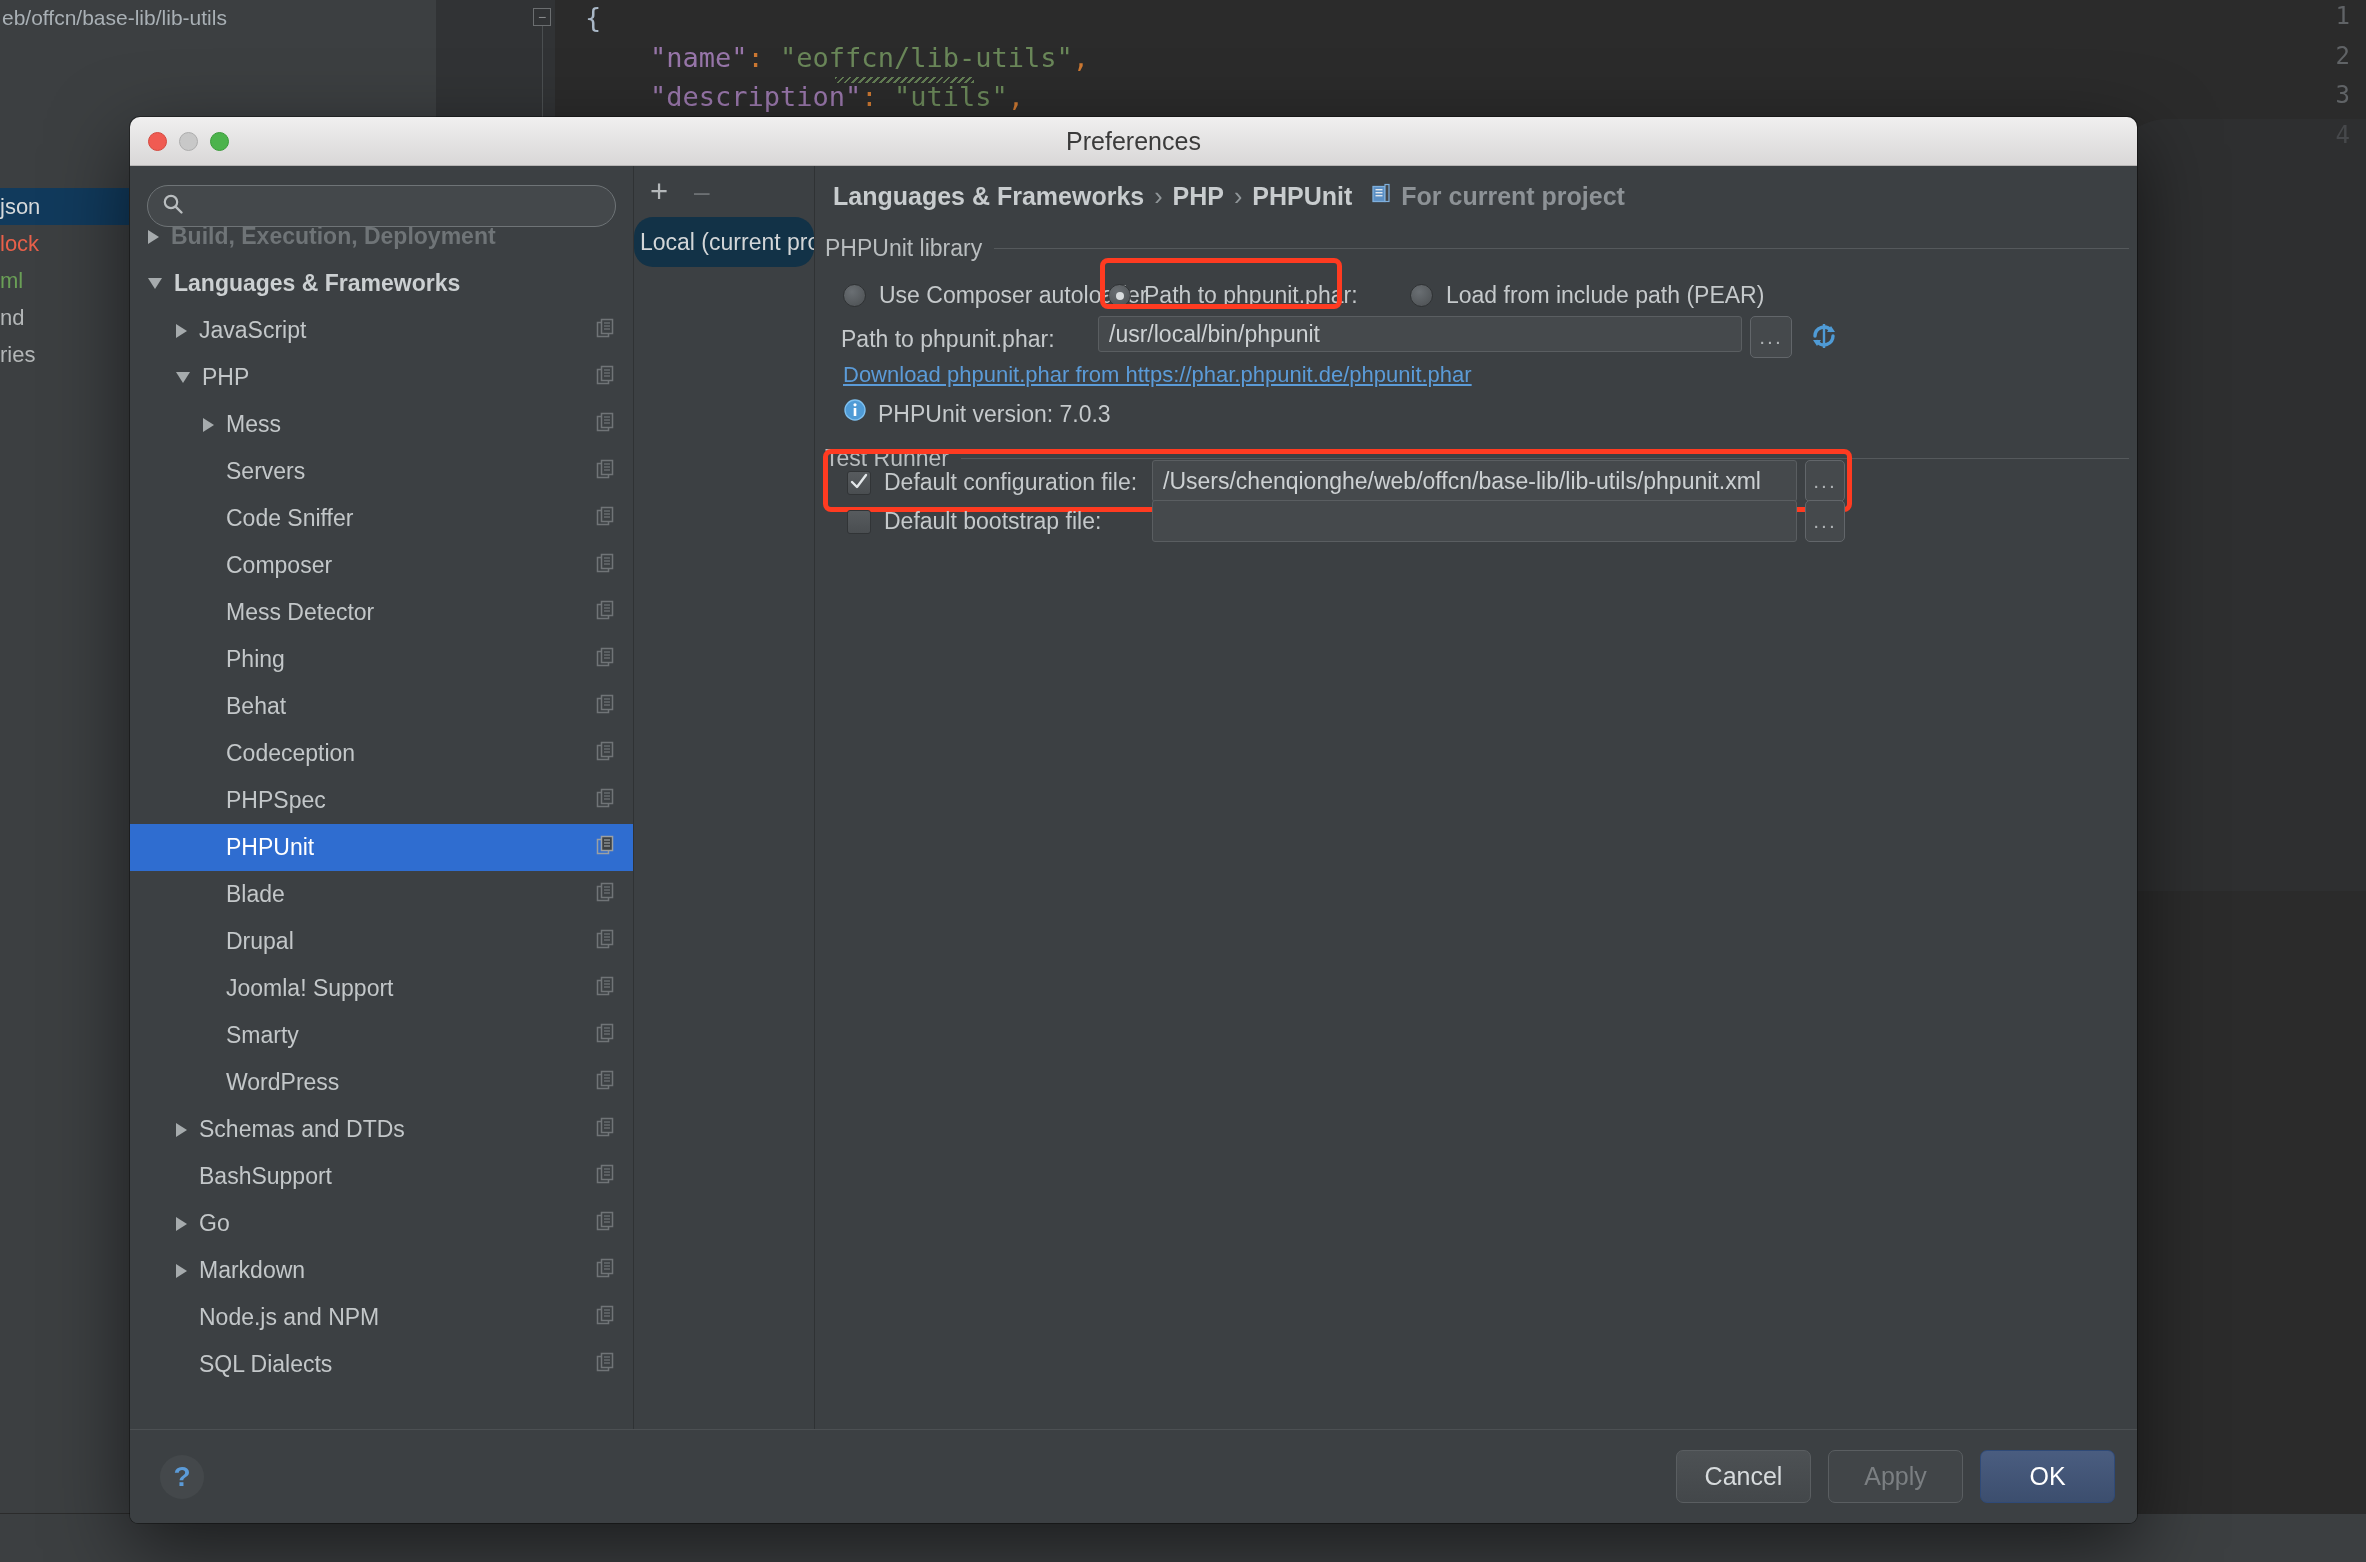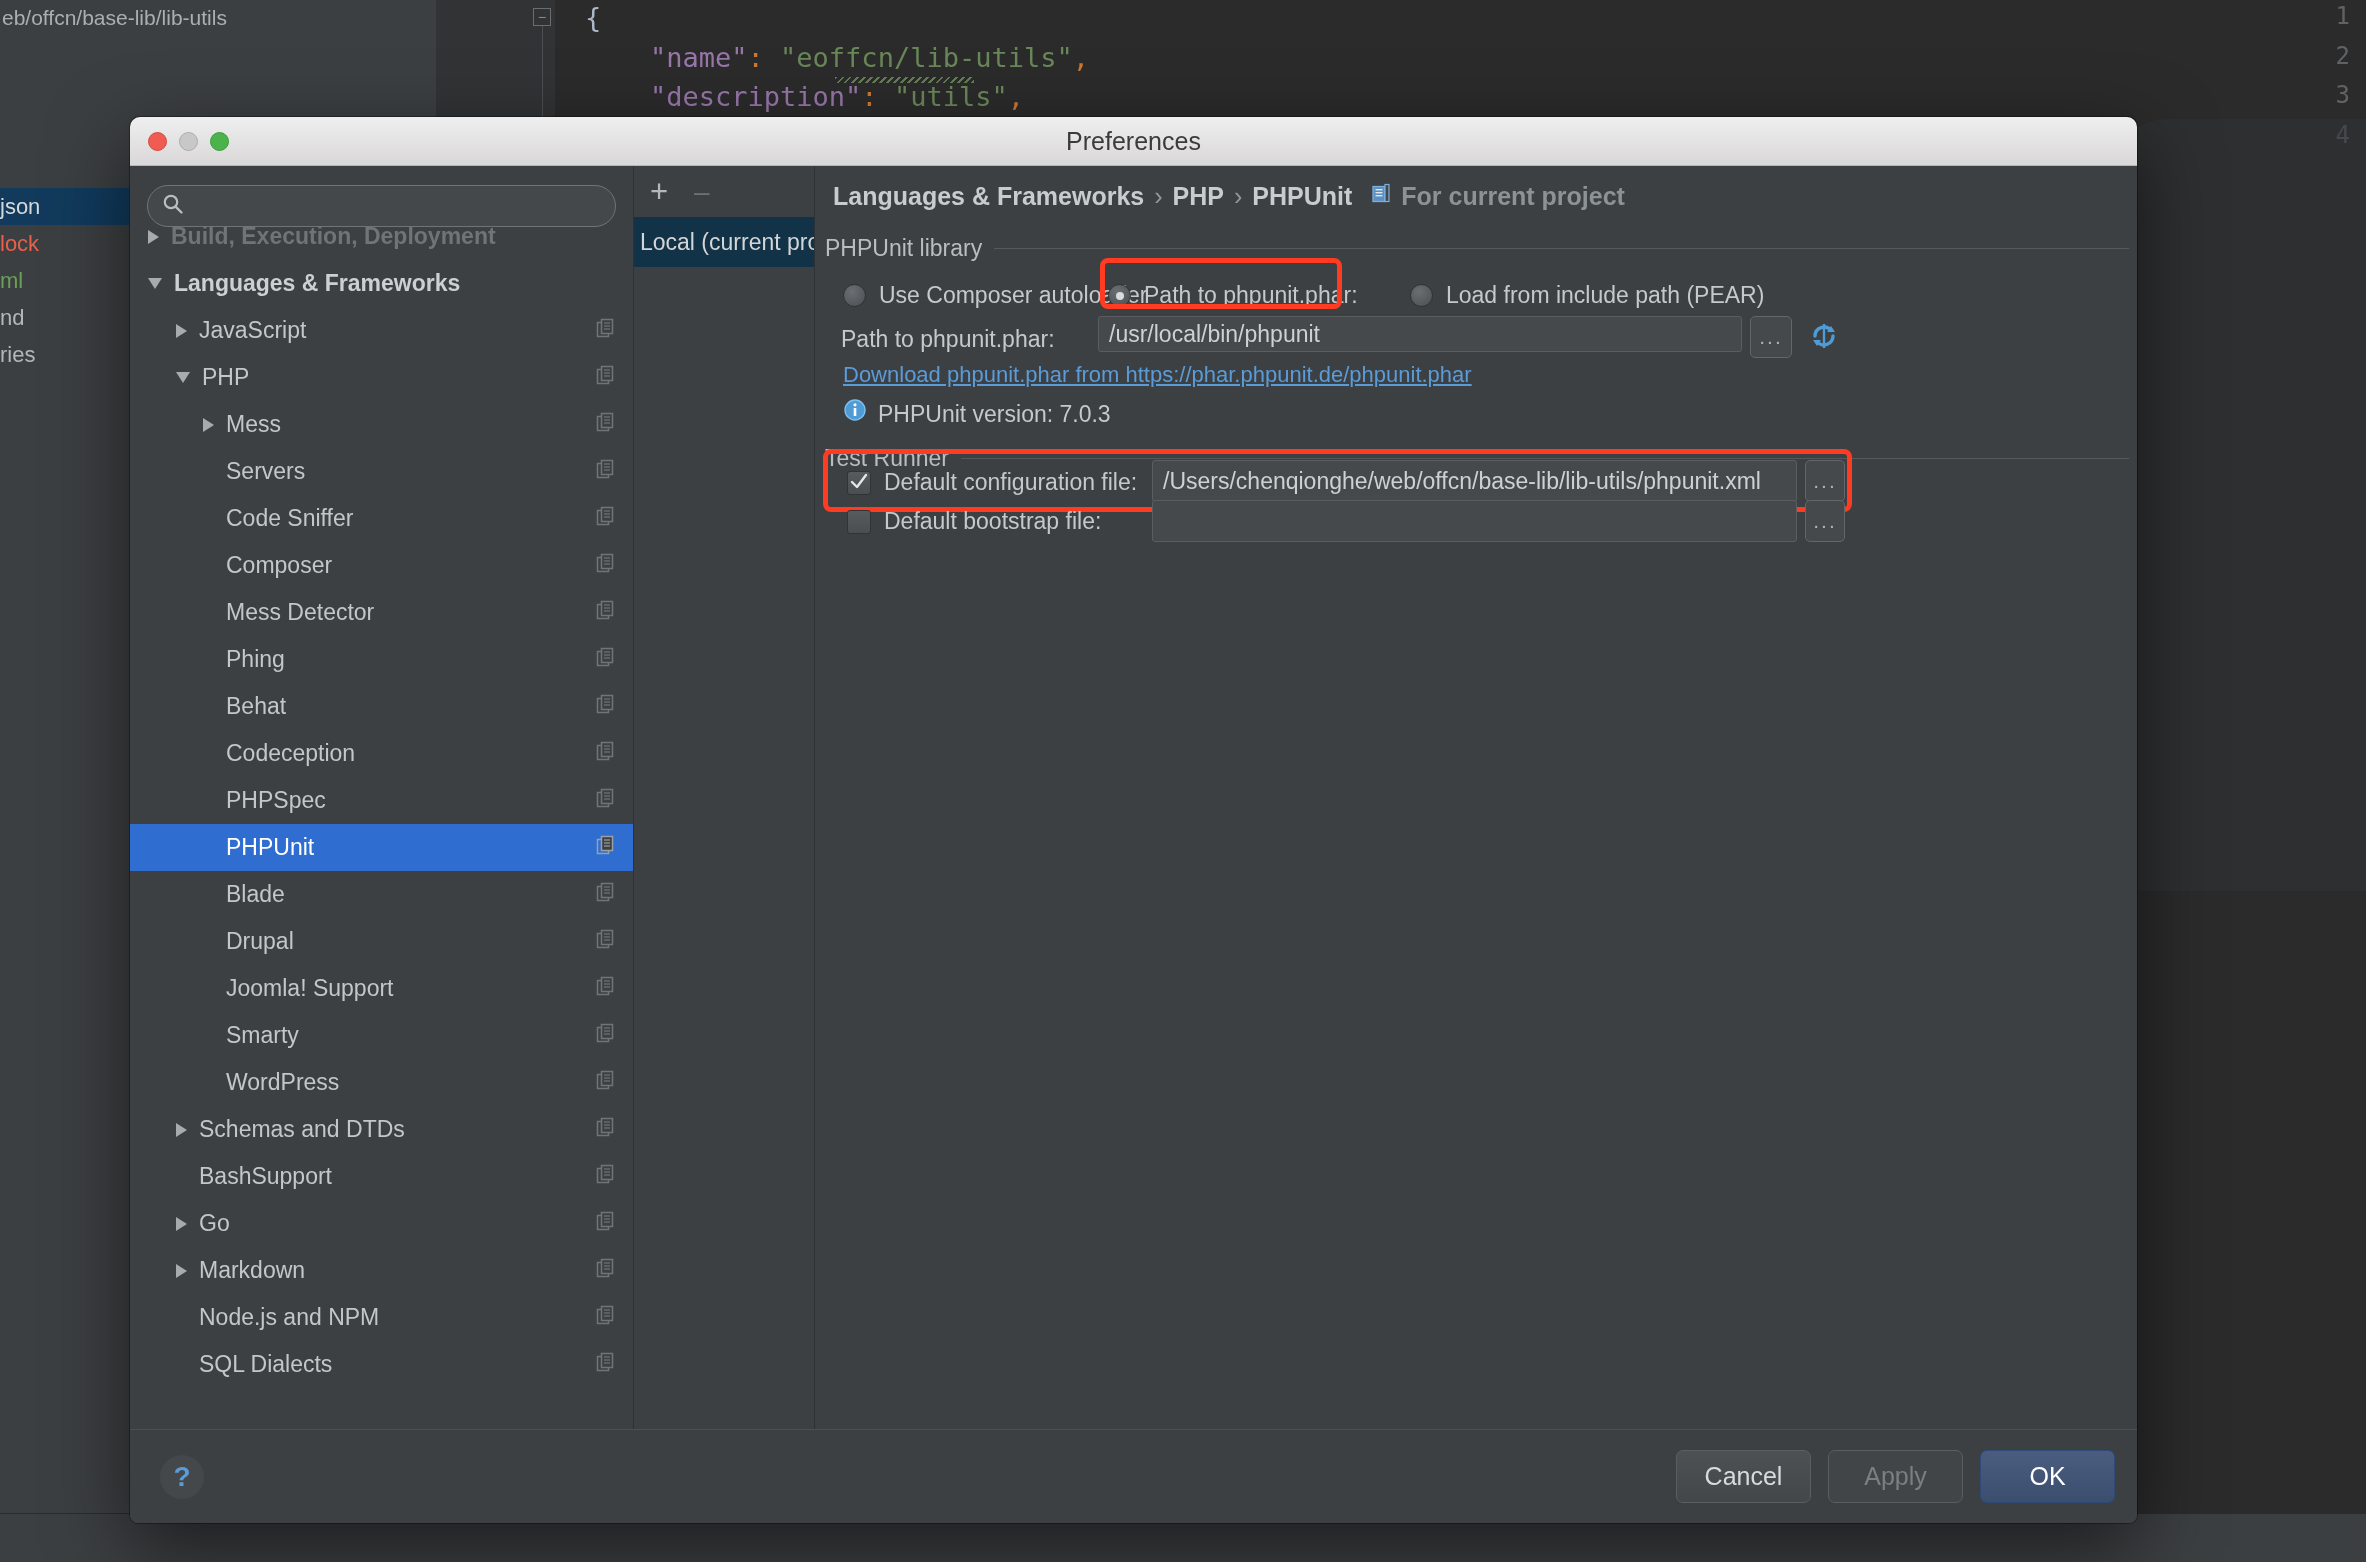--- a/index.html
+++ b/index.html
@@ -274,20 +274,21 @@
   }
   .tb-btn.dim { color: #6c7073; font-size: 28px; }
   .mid-list-item {
     height: 50px;
     line-height: 50px;
     font-size: 23px;
     color: #d3d6d8;
     padding-left: 6px;
     white-space: nowrap;
     background: #123247;
+    border-radius: 19px;
   }
 
   
   .content {
     flex: 1 1 auto;
     background: #3c4043;
     position: relative;
     overflow: hidden;
   }
   .breadcrumb {

